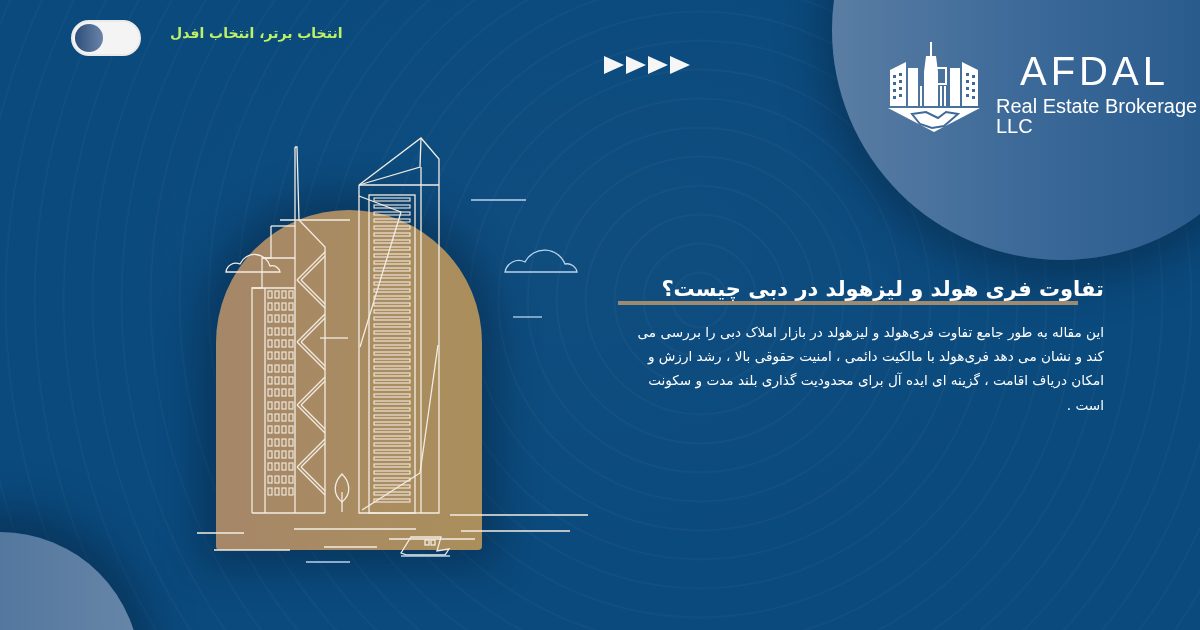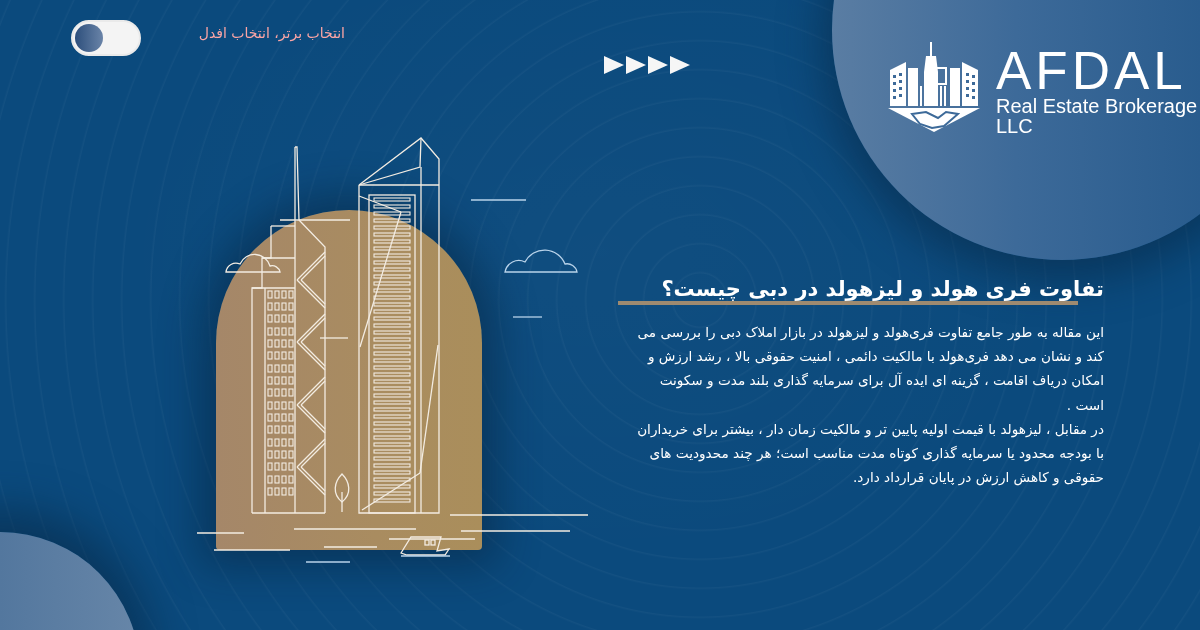--- a/index.html
+++ b/index.html
@@ -33,32 +33,32 @@
   .toggle {
     position:absolute; left:71px; top:20px; width:70px; height:36px;
     border-radius:18px; background:#f4f4f4; border:2px solid #eaeaea;
   }
   .toggle-knob {
     position:absolute; left:2px; top:2px; width:28px; height:28px; border-radius:50%;
     background:linear-gradient(90deg,#2d4f7c 0%, #6a84a8 100%);
   }
   .tagline {
     position:absolute; left:170px; top:25px; width:175px;
-    direction:rtl; text-align:right;
-    color:#fca5a5; font-size:14px; font-weight:normal;
+    direction:rtl; text-align:left;
+    color:#bef264; font-size:14px; font-weight:bold;
   }
   .arrows {
     position:absolute; left:604px; top:56px; display:flex; gap:1px;
   }
   .arrow { width:0; height:0; border-top:9px solid transparent; border-bottom:9px solid transparent; border-left:20px solid #f6f6f6; margin-right:1px; }
   
   .logo-mark { position:absolute; left:886px; top:42px; width:96px; height:90px; }
   .brand-name {
-    position:absolute; left:996px; top:47px;
-    color:#ffffff; font-family:"Liberation Sans", sans-serif; font-size:53px; letter-spacing:4px; font-weight:normal;
+    position:absolute; left:1020px; top:47px;
+    color:#ffffff; font-family:"Liberation Sans", sans-serif; font-size:40px; letter-spacing:4px; font-weight:normal;
     line-height:48px;
   }
   .brand-sub {
     position:absolute; left:996px; top:96px;
     color:#ffffff; font-family:"Liberation Sans", sans-serif; font-size:20px; line-height:20px;
   }
   
   .illus { position:absolute; left:180px; top:130px; width:420px; height:440px; }
   .arch {
     position:absolute; left:36px; top:80px; width:266px; height:340px;
@@ -284,15 +284,14 @@
       <use href="#frow" y="287"></use>
         <use href="#frow" y="294"></use>
         <use href="#frow" y="301"></use>
     </g>
   </svg>
 </div>
 
 <div class="title">تفاوت فری هولد و لیزهولد در دبی چیست؟</div>
 <div class="title-rule"></div>
 <div class="body-text">
-  <p>این مقاله به طور جامع تفاوت فری‌هولد و لیزهولد در بازار املاک دبی را بررسی می کند و نشان می دهد فری‌هولد با مالکیت دائمی ، امنیت حقوقی بالا ، رشد ارزش و امکان دریاف اقامت ، گزینه ای ایده آل برای سرمایه گذاری بلند مدت و سکونت است .</p>
-  <p>در مقابل ، لیزهولد با قیمت اولیه پایین تر و مالکیت زمان دار ، بیشتر برای خریداران با بودجه محدود یا سرمایه گذاری کوتاه مدت مناسب است؛ هر چند محدودیت های حقوقی و کاهش ارزش در پایان قرارداد دارد.</p>
+  <p>این مقاله به طور جامع تفاوت فری‌هولد و لیزهولد در بازار املاک دبی را بررسی می کند و نشان می دهد فری‌هولد با مالکیت دائمی ، امنیت حقوقی بالا ، رشد ارزش و امکان دریاف اقامت ، گزینه ای ایده آل برای محدودیت گذاری بلند مدت و سکونت است .</p>
 </div>
 
 </body></html>

